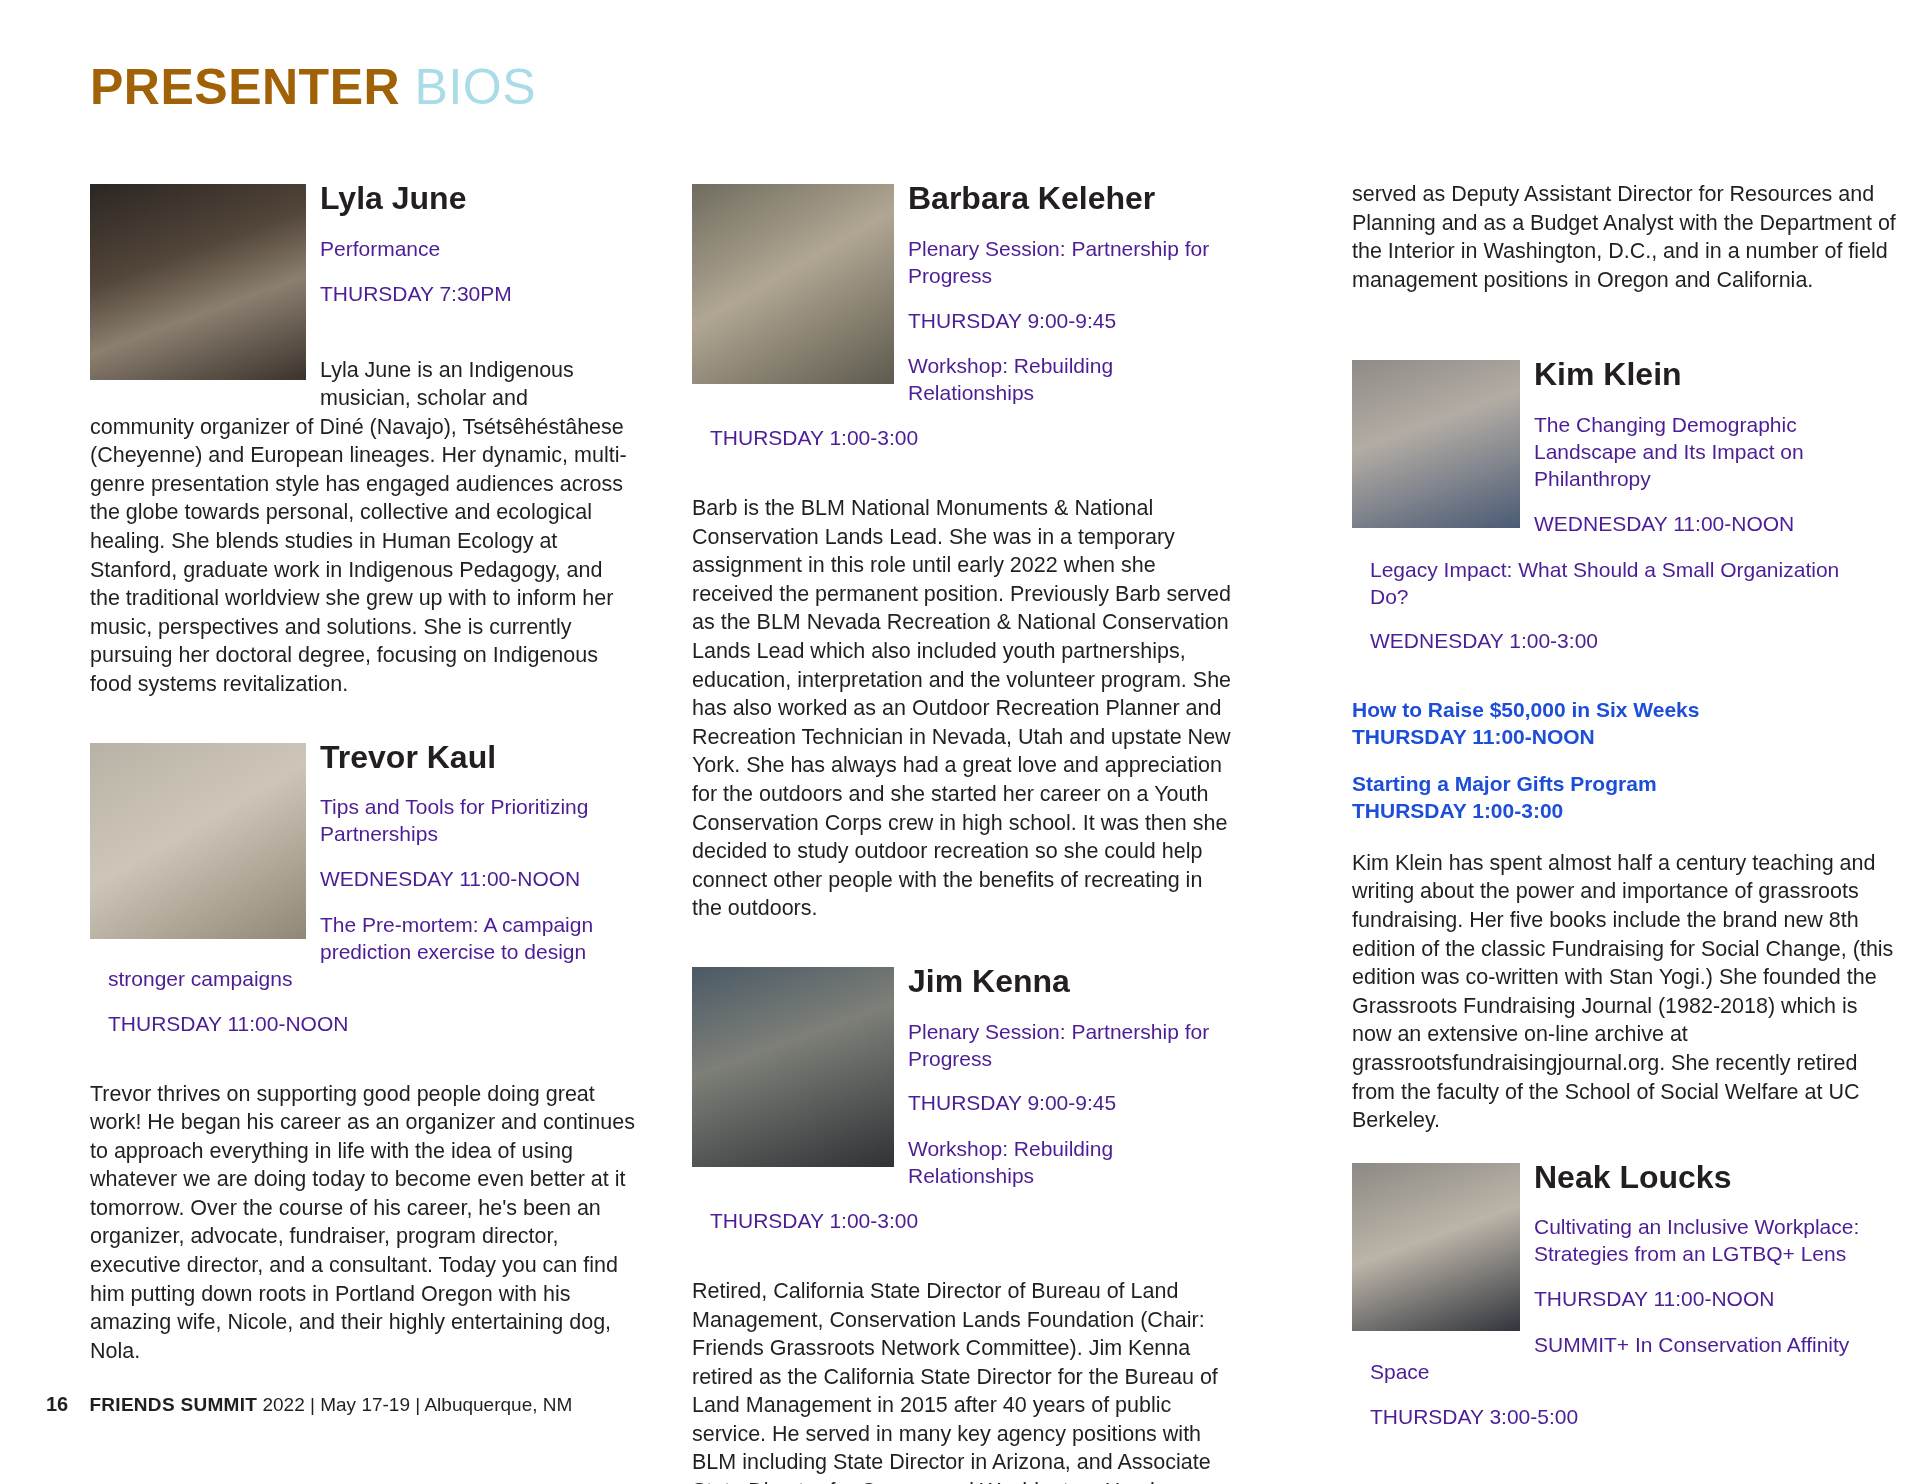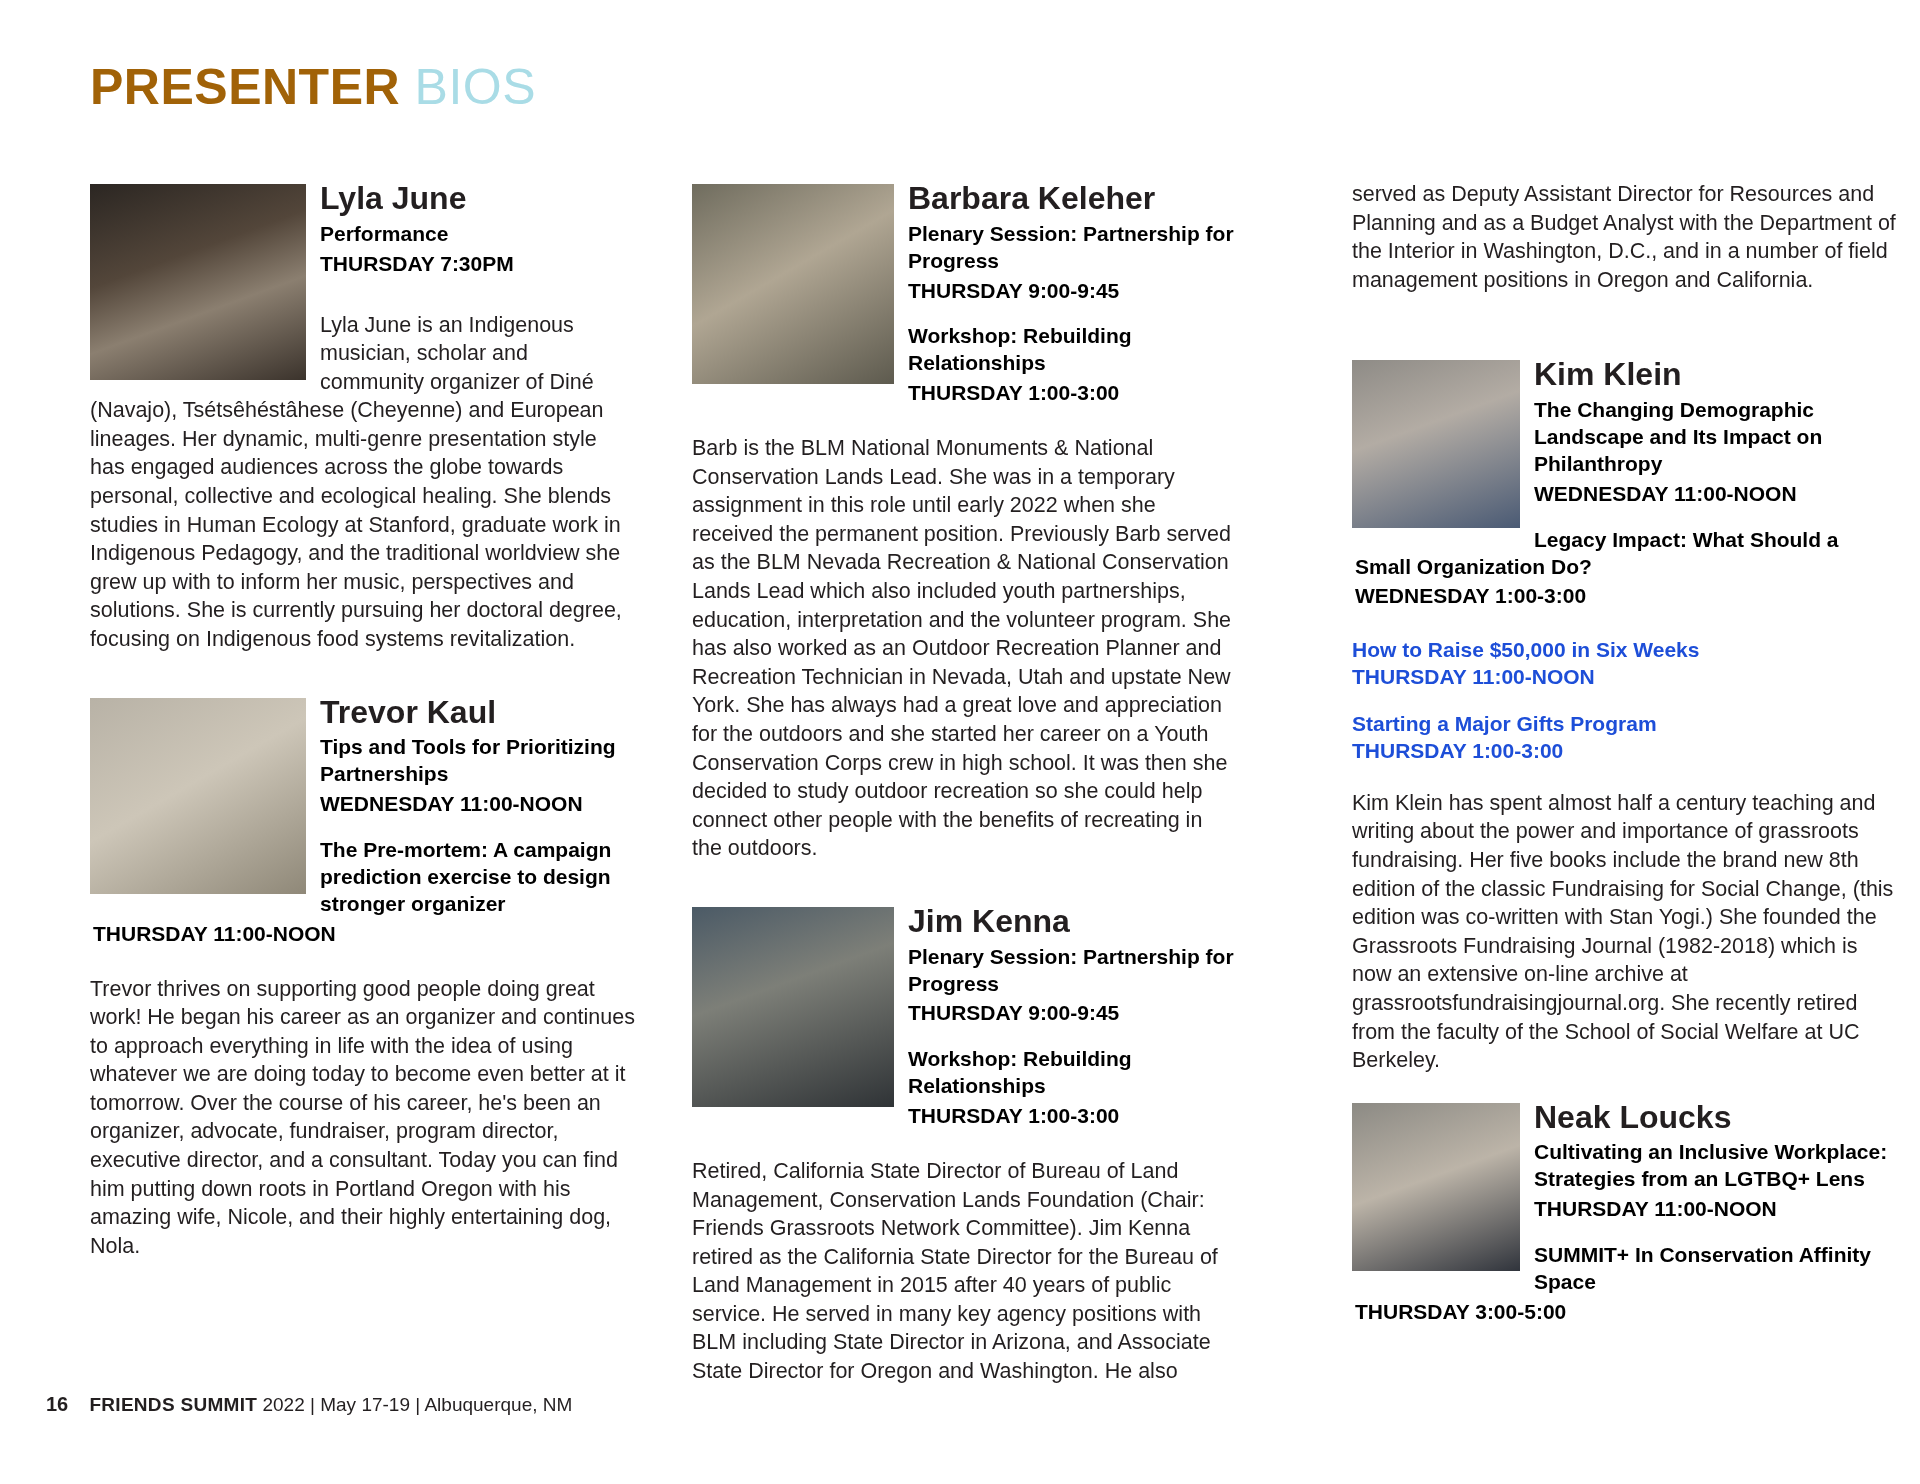--- a/index.html
+++ b/index.html
@@ -66,24 +66,24 @@
   }
   .name {
     font-size: 32px;
     font-weight: bold;
     color: #231f20;
     line-height: 1.18;
     margin: 0 0 2px 0;
   }
   .session {
     font-size: 21px;
-    font-weight: bold;
-    color: #000000;
+    font-weight: normal;
+    color: #4c1d95;
     line-height: 1.28;
-    margin: 3px;
+    margin: 18px;
   }
   .session.amber2 { margin-top: 19px; }
   .bodytext {
     font-size: 21.5px;
     line-height: 1.33;
     color: #231f20;
     margin: 0;
     text-align: left;
   }
   .clear { clear: both; }
@@ -141,21 +141,21 @@
       <div class="clear"></div>
     </div>
 
     <div class="gap-l"></div>
 
     <div class="bio">
       <div class="photo ph-trevor"></div>
       <div class="name">Trevor Kaul</div>
       <div class="session">Tips and Tools for Prioritizing Partnerships</div>
       <div class="session">WEDNESDAY 11:00-NOON</div>
-      <div class="session amber2">The Pre-mortem: A campaign prediction exercise to design stronger organizer</div>
+      <div class="session amber2">The Pre-mortem: A campaign prediction exercise to design stronger campaigns</div>
       <div class="session">THURSDAY 11:00-NOON</div>
       <div class="clear"></div>
       <div class="gap-m"></div>
       <p class="bodytext">Trevor thrives on supporting good people doing great work! He began his career as an organizer and continues to approach everything in life with the idea of using whatever we are doing today to become even better at it tomorrow. Over the course of his career, he's been an organizer, advocate, fundraiser, program director, executive director, and a consultant. Today you can find him putting down roots in Portland Oregon with his amazing wife, Nicole, and their highly entertaining dog, Nola.</p>
     </div>
   </div>
 
   <div class="col col-2">
 
     <div class="bio">

